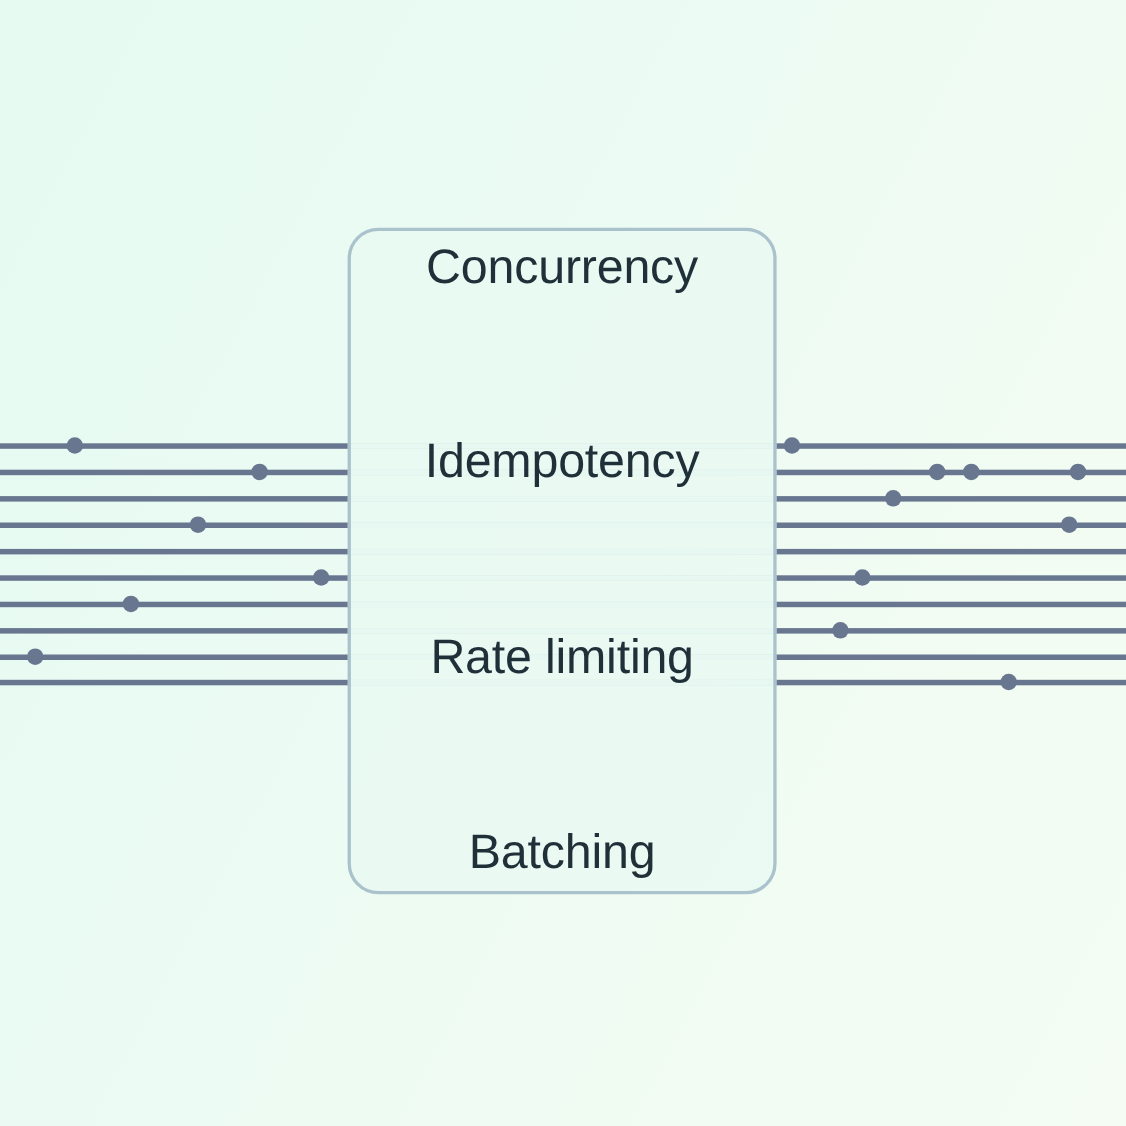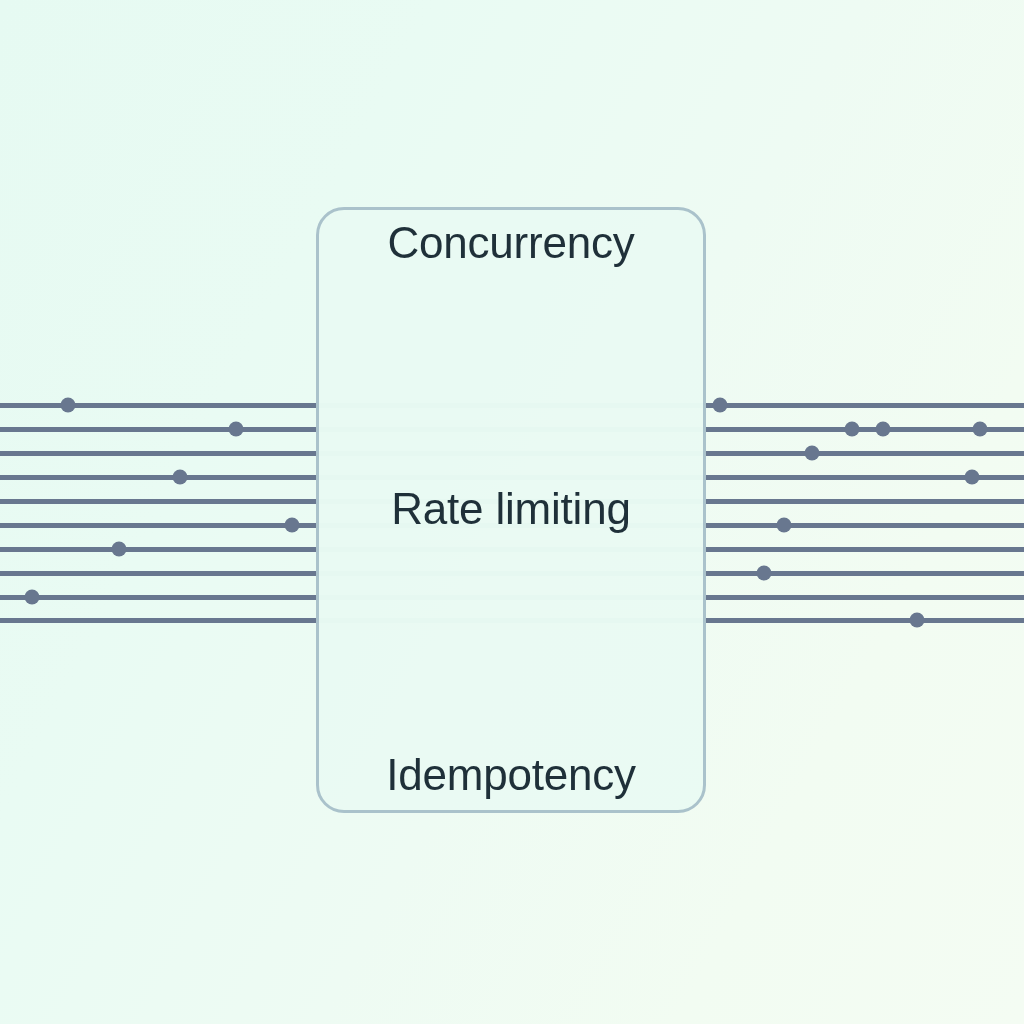--- a/index.html
+++ b/index.html
@@ -148,18 +148,19 @@
       <div class="ftrack" style="top: 315.5px; background: rgb(220, 239, 234);"></div>
       <div class="ftrack" style="top: 339.5px; background: rgb(220, 239, 234);"></div>
       <div class="ftrack" style="top: 363.5px; background: rgb(220, 239, 234);"></div>
       <div class="ftrack" style="top: 387.5px; background: rgb(220, 239, 234);"></div>
       <div class="ftrack" style="top: 410.5px; background: rgb(220, 239, 234);"></div>
     </div>
 
   <div id="card">
     <div id="card-inner">
       <div class="chip">Concurrency</div>
+      <div class="chip">Idempotency</div>
       <div class="chip">Rate limiting</div>
-      <div class="chip">Idempotency</div>
+      <div class="chip">Batching</div>
     </div>
   </div>
 
 </div>
 
 </body></html>

